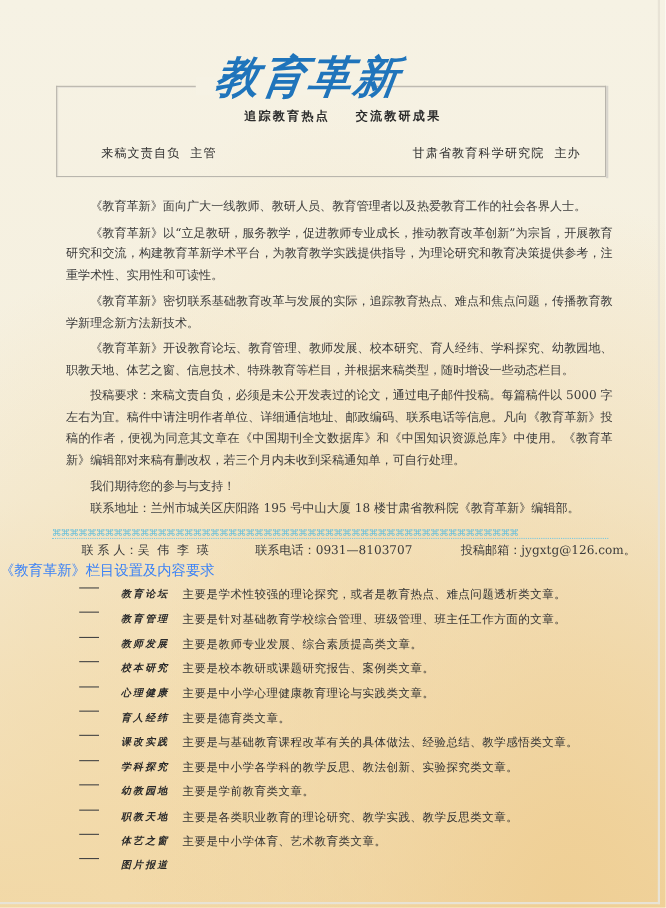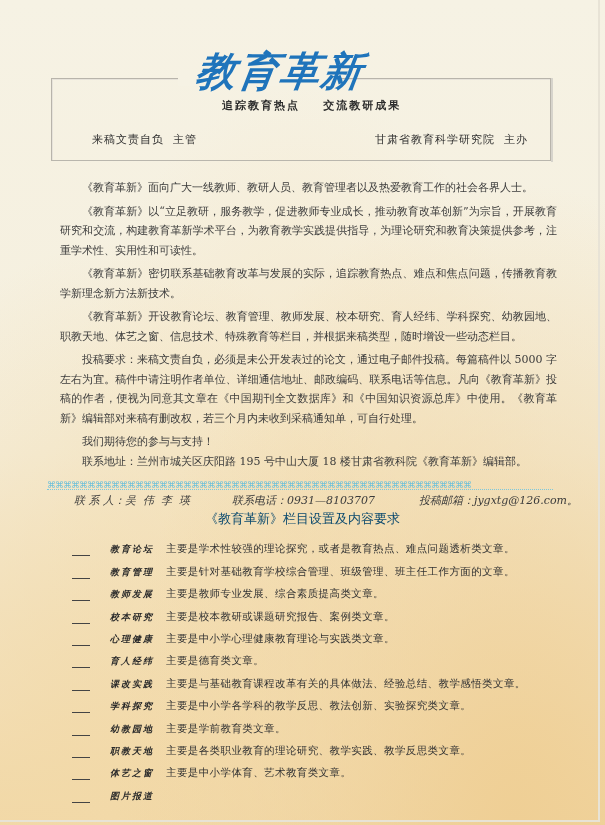--- a/index.html
+++ b/index.html
@@ -22,23 +22,23 @@
   .slogan { position:absolute; left:222px; top:98px; font-size:11px; font-weight:bold; color:#2c2c2c; letter-spacing:2px; white-space:pre; font-family:"DejaVu Serif", serif; }
   .sponsor-left { position:absolute; left:92px; top:132px; font-size:11px; color:#2e2e2e; font-family:"DejaVu Sans", sans-serif; letter-spacing:1px; white-space:pre; }
   .sponsor-right { position:absolute; left:375px; top:132px; font-size:11px; color:#2e2e2e; font-family:"DejaVu Sans", sans-serif; letter-spacing:1px; white-space:pre; }
 
   .intro { position:absolute; left:60px; top:178px; width:497px; font-size:11px; line-height:19.5px; color:#3b3b3b; text-align:justify; }
   .intro p { margin:0 0 4px 0; text-indent:22px; }
   .intro p.tight { margin-bottom:0; }
 
   .divider { position:absolute; left:47px; top:481px; width:506px; height:8px; color:#6cc0da; font-size:9px; line-height:8px; overflow:hidden; white-space:nowrap; letter-spacing:-1px; font-family:"DejaVu Sans", sans-serif; border-bottom:1px dotted #7cc8de; }
 
-  .columns-title { position:absolute; left:0; width:605px; top:510px; text-align:center; font-size:13px; font-family:"DejaVu Sans", sans-serif; color:#0c4a6e; }
+  .columns-title { position:absolute; left:0; width:605px; top:510px; text-align:left; font-size:13px; font-family:"DejaVu Sans", sans-serif; color:#3b82f6; }
   .col-list { position:absolute; left:72px; top:534px; width:480px; margin:0; padding:0; list-style:none; }
-  .col-list li { height:22.4px; display:flex; align-items:flex-end; font-size:10.5px; font-family:"DejaVu Sans", sans-serif; color:#333; white-space:nowrap; }
+  .col-list li { height:22.4px; display:flex; align-items:flex-start; font-size:10.5px; font-family:"DejaVu Sans", sans-serif; color:#333; white-space:nowrap; }
   .dash { width:18px; height:0; border-top:1px solid #444; margin-right:20px; }
   .col-name { width:52px; font-family:"DejaVu Serif", serif; font-weight:bold; font-size:9px; font-style:italic; letter-spacing:2px; color:#2a2a2a; margin-right:4px; }
   .col-desc { letter-spacing:0.4px; }
 </style>
 </head>
 <body>
 
 <div class="page-border"></div>
 
 <div class="frame"></div>
@@ -52,21 +52,21 @@
 <div class="sponsor-right">甘肃省教育科学研究院  主办</div>
 
 <div class="intro">
   <p>《教育革新》面向广大一线教师、教研人员、教育管理者以及热爱教育工作的社会各界人士。</p>
   <p>《教育革新》以“立足教研，服务教学，促进教师专业成长，推动教育改革创新”为宗旨，开展教育研究和交流，构建教育革新学术平台，为教育教学实践提供指导，为理论研究和教育决策提供参考，注重学术性、实用性和可读性。</p>
   <p>《教育革新》密切联系基础教育改革与发展的实际，追踪教育热点、难点和焦点问题，传播教育教学新理念新方法新技术。</p>
   <p>《教育革新》开设教育论坛、教育管理、教师发展、校本研究、育人经纬、学科探究、幼教园地、职教天地、体艺之窗、信息技术、特殊教育等栏目，并根据来稿类型，随时增设一些动态栏目。</p>
   <p>投稿要求：来稿文责自负，必须是未公开发表过的论文，通过电子邮件投稿。每篇稿件以 5000 字左右为宜。稿件中请注明作者单位、详细通信地址、邮政编码、联系电话等信息。凡向《教育革新》投稿的作者，便视为同意其文章在《中国期刊全文数据库》和《中国知识资源总库》中使用。《教育革新》编辑部对来稿有删改权，若三个月内未收到采稿通知单，可自行处理。</p>
   <p class="tight">我们期待您的参与与支持！</p>
   <p class="tight">联系地址：兰州市城关区庆阳路 195 号中山大厦 18 楼甘肃省教科院《教育革新》编辑部。</p>
-  <p class="tight" style="white-space:pre;font-style:italic;">
+  <p class="tight" style="white-space:pre;">
     <span>联 系 人：吴  伟  李  瑛</span><span style="display:inline-block;width:42px"></span><span>联系电话：0931—8103707</span><span style="display:inline-block;width:44px"></span><span>投稿邮箱：jygxtg@126.com。</span>
   </p>
 </div>
 
 <div class="divider">⌘⌘⌘⌘⌘⌘⌘⌘⌘⌘⌘⌘⌘⌘⌘⌘⌘⌘⌘⌘⌘⌘⌘⌘⌘⌘⌘⌘⌘⌘⌘⌘⌘⌘⌘⌘⌘⌘⌘⌘⌘⌘⌘⌘⌘⌘⌘⌘⌘⌘⌘⌘⌘</div>
 
 <div class="columns-title">《教育革新》栏目设置及内容要求</div>
 
 <ul class="col-list">
   <li>

